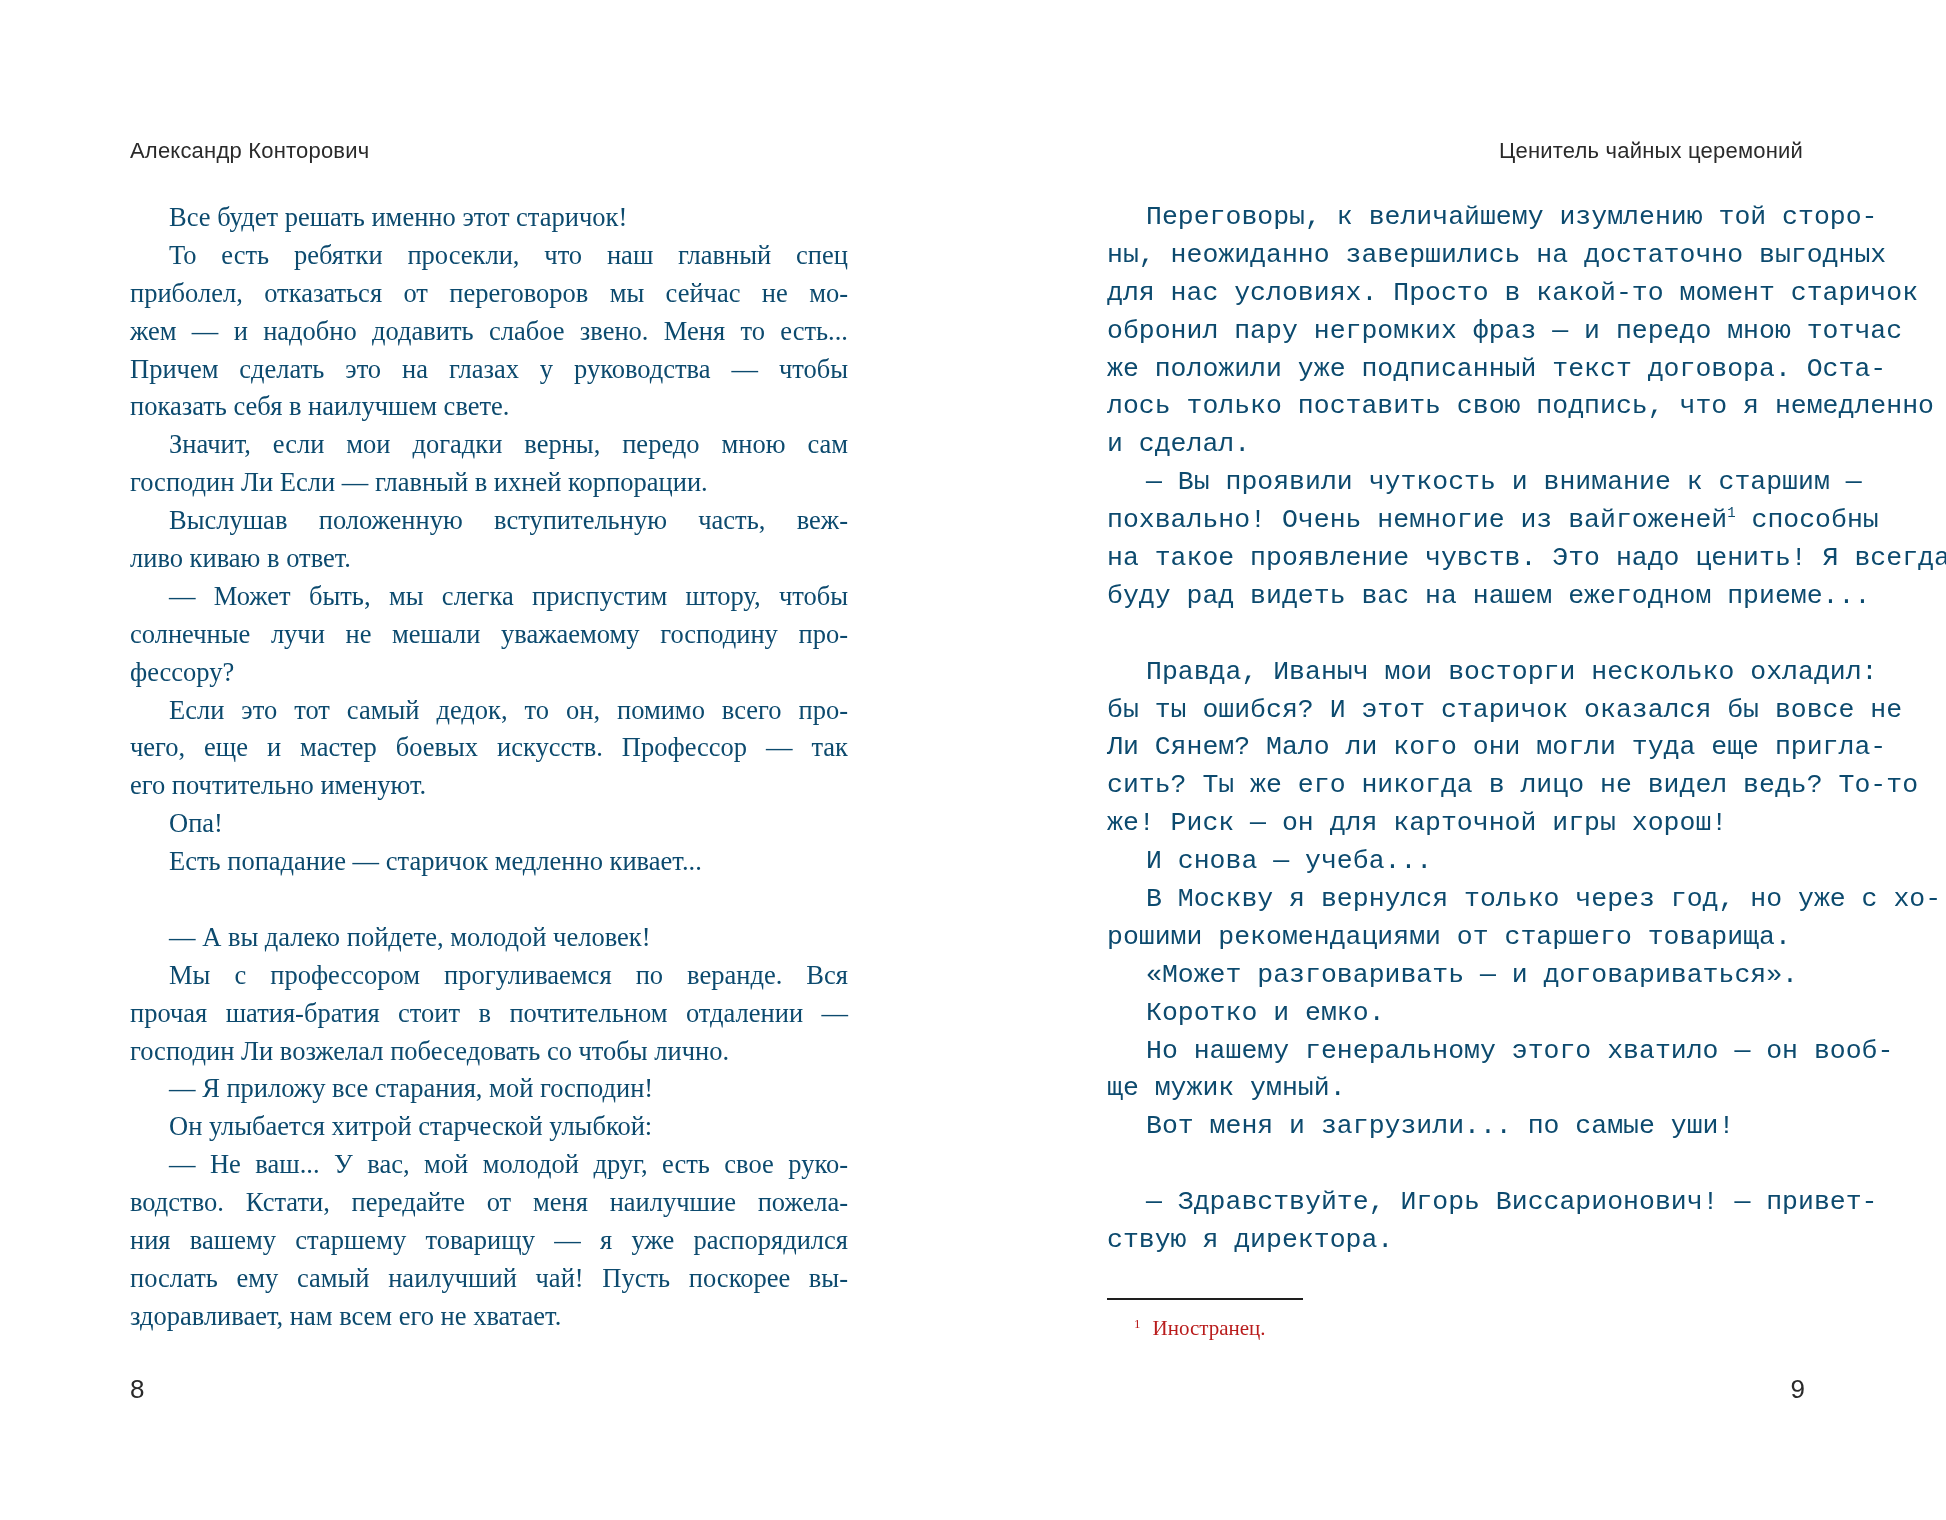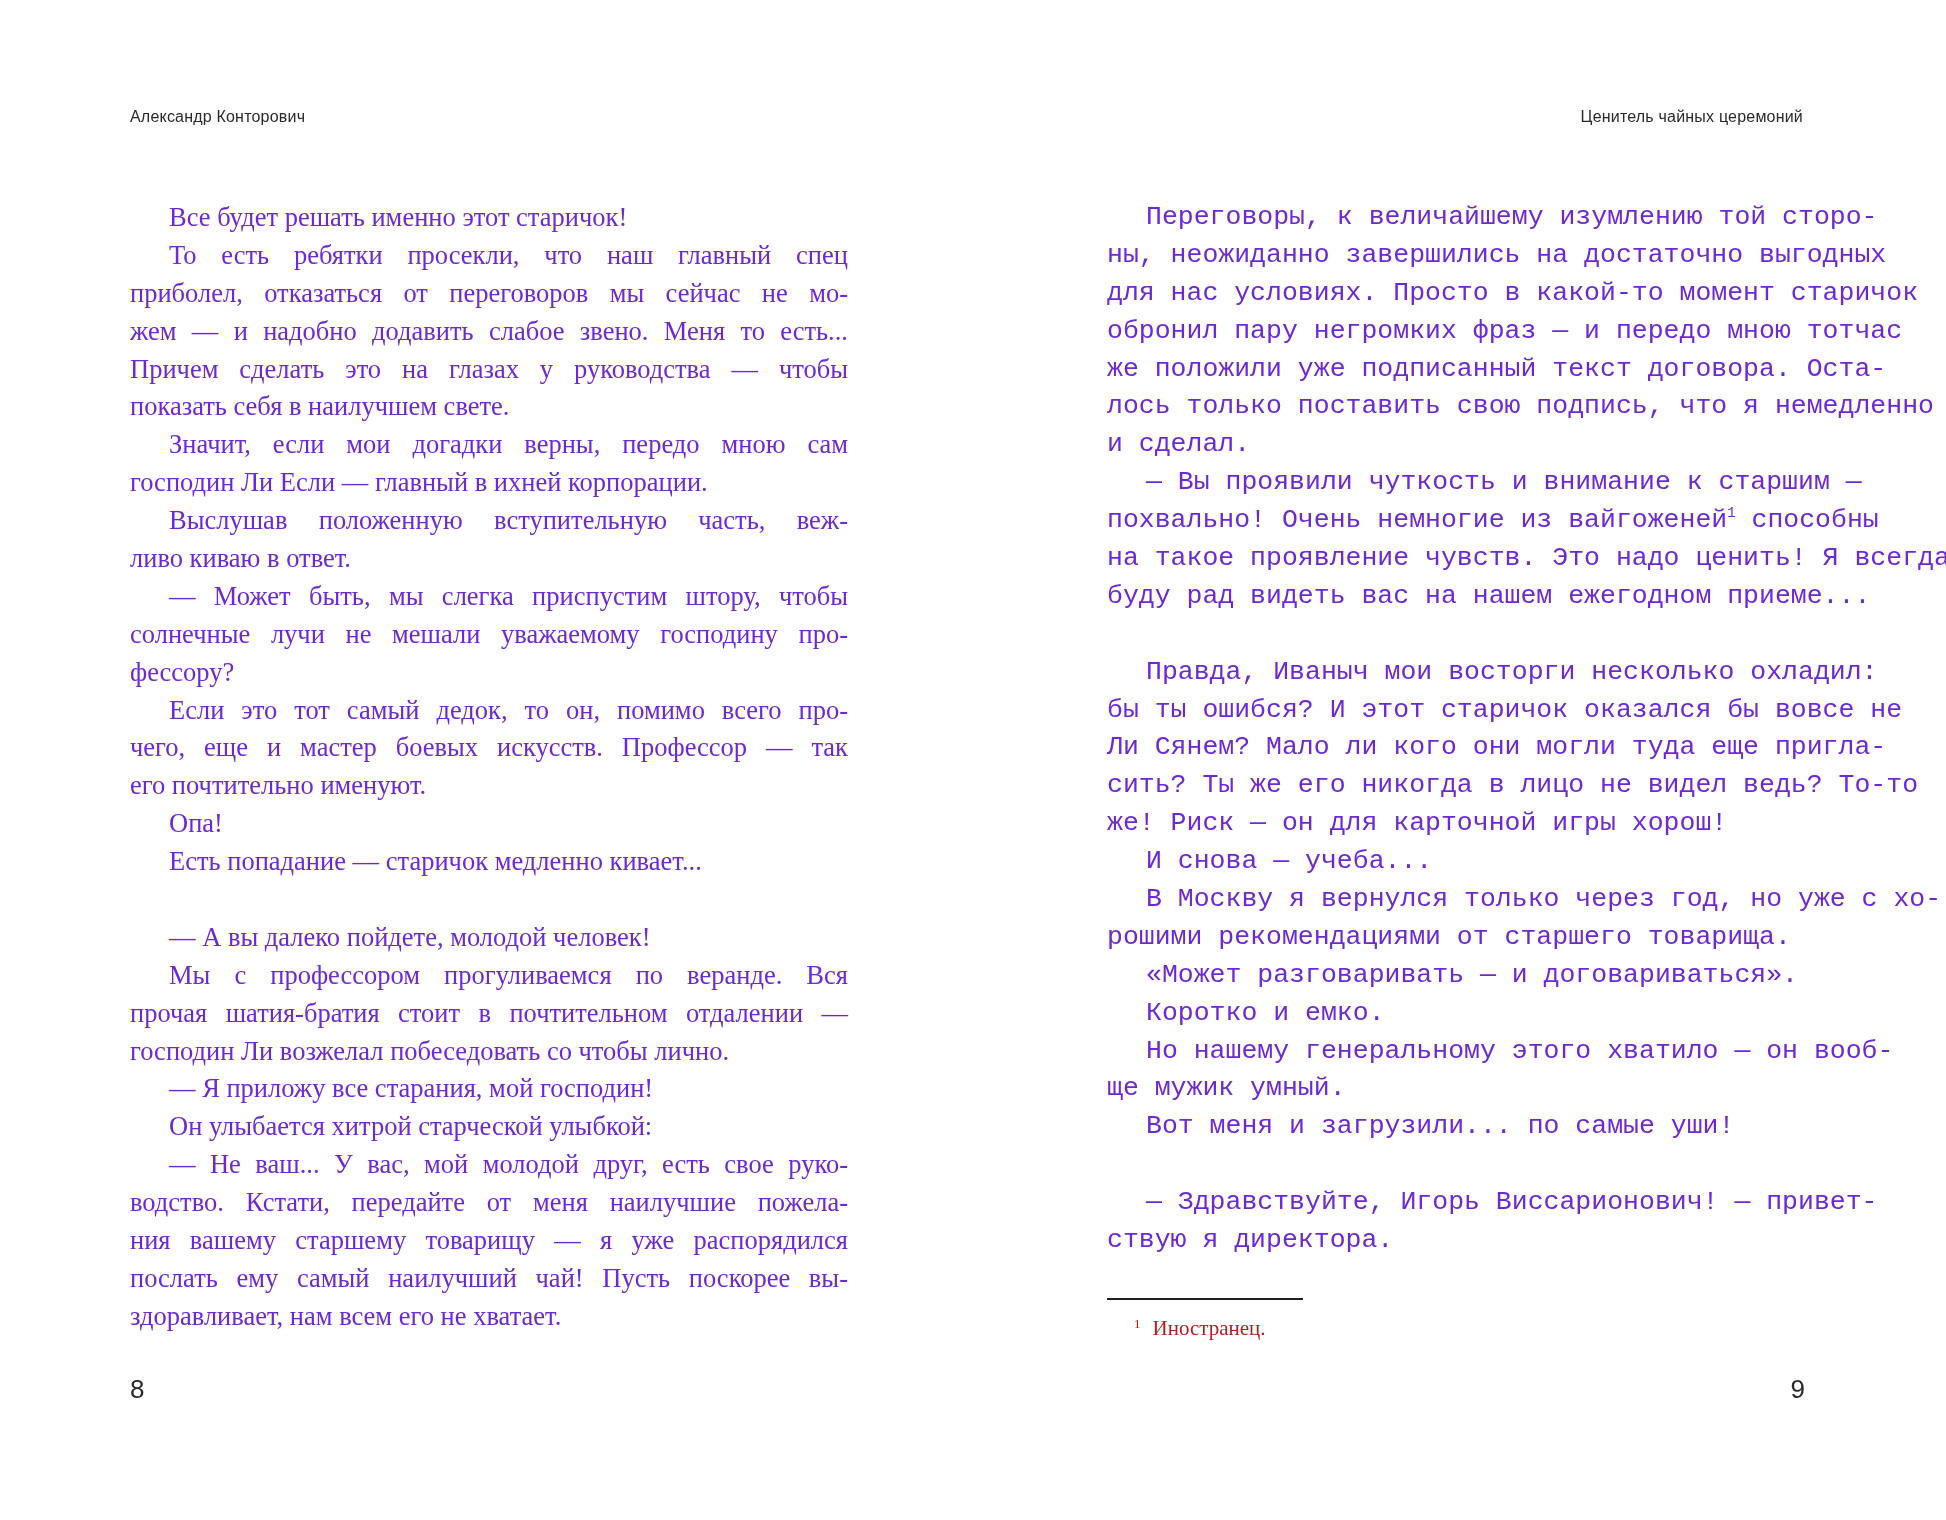--- a/index.html
+++ b/index.html
@@ -18,39 +18,39 @@
       position: absolute;
       top: 0;
       width: 973px;
       height: 1520px;
     }
     .page.left { left: 0; }
     .page.right { left: 973px; }
 
     .running-head {
       position: absolute;
-      top: 108px;
+      top: 138px;
       font-family: "Liberation Sans", "DejaVu Sans", sans-serif;
-      font-size: 16px;
+      font-size: 22px;
       font-weight: 300;
       letter-spacing: 0.2px;
       color: #2a2a2a;
       white-space: nowrap;
     }
     .left .running-head { left: 130px; }
     .right .running-head { right: 143px; text-align: left; }
 
     .text-block {
       position: absolute;
       top: 199px;
       width: 718px;
       font-family: "Liberation Serif", "DejaVu Serif", serif;
       font-size: 26.5px;
       line-height: 37.9px;
-      color: #6d28d9;
+      color: #0c4a6e;
     }
     .left .text-block { left: 130px; }
     .right .text-block { left: 1107px; left: 134px; width: 721px; font-family: Liberation Mono, monospace; }
 
     .line {
       display: block;
       white-space: nowrap;
       text-align: justify;
       text-align-last: justify;
       height: 37.9px;

